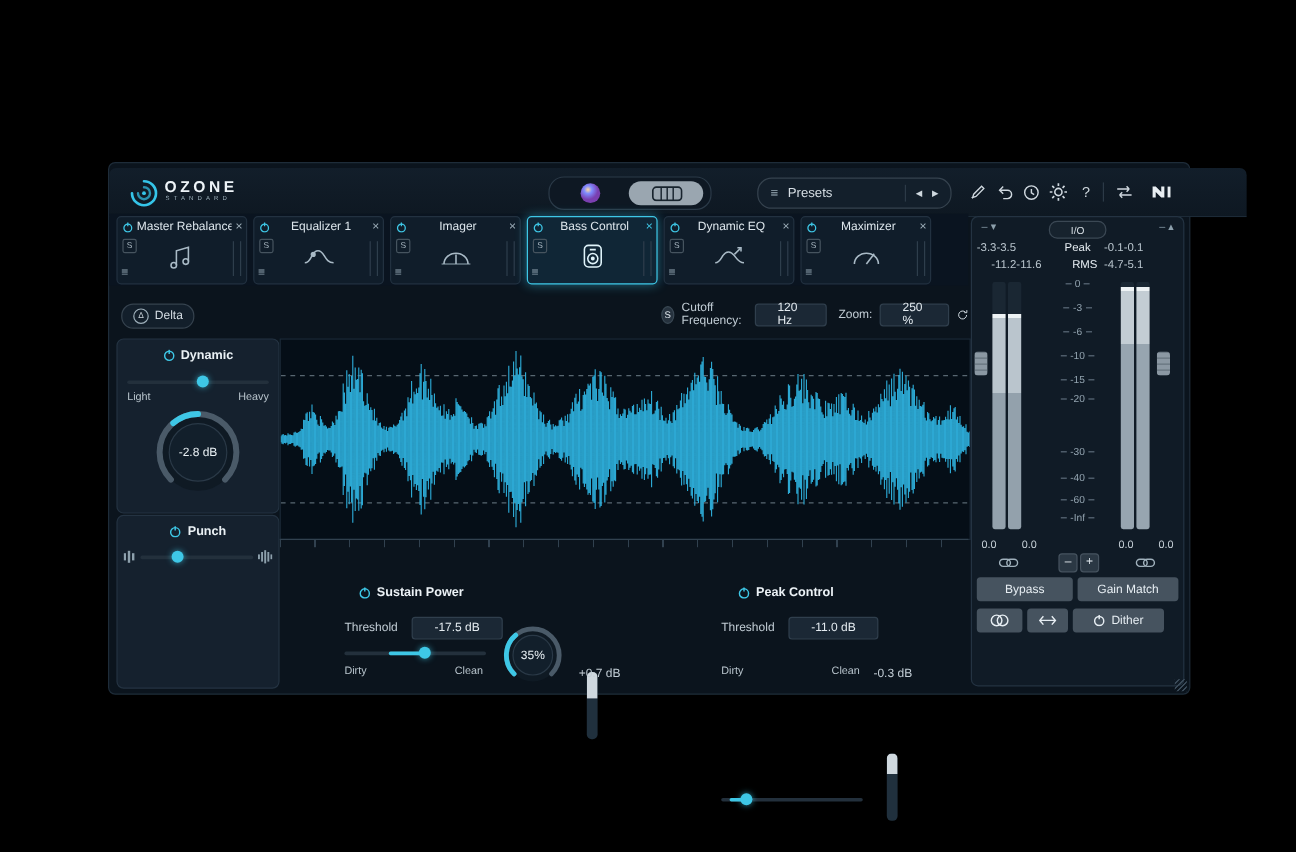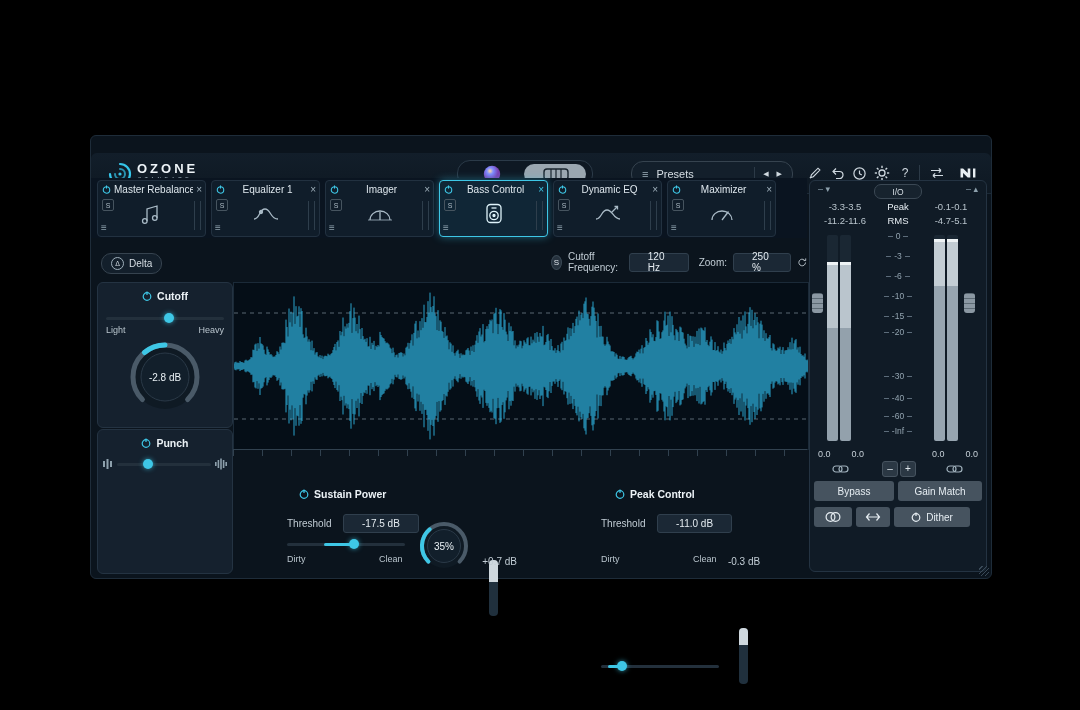--- a/index.html
+++ b/index.html
@@ -1,22 +1,22 @@
 <!DOCTYPE html>
 <html><head>
 <meta charset="utf-8">
 <style>
   html,body{margin:0;padding:0;background:#000;width:1080px;height:710px;overflow:hidden;
     font-family:"Liberation Sans",sans-serif;-webkit-font-smoothing:antialiased;}
   .abs{position:absolute;}
   #win{position:absolute;left:90px;top:135px;width:900px;height:442px;background:#0b141d;
     border:1px solid #1e2c39;border-radius:6px;box-shadow:0 8px 30px rgba(0,0,0,.8);}
   
-  #hdr{position:absolute;left:0;top:17px;width:100%;height:40px;background:linear-gradient(#121e2a,#0e1822);
-    border-bottom:1px solid #1c2a37;border-radius:6px 6px 0 0;}
+  #hdr{position:absolute;left:0;top:4px;width:100%;height:40px;background:linear-gradient(#121e2a,#0e1822);
+    border-bottom:1px solid #1c2a37;border-radius:6px 6px 0 0;padding-left:48px;}
   .brandtxt{position:absolute;left:46px;top:8px;color:#eef4f8;font-size:13px;font-weight:bold;letter-spacing:3px;}
   .brandsub{position:absolute;left:47px;top:23px;color:#9fb2bd;font-size:5px;letter-spacing:3.4px;}
   #view-toggle{position:absolute;left:366px;top:7px;width:134px;height:26px;background:#0e1823;
     border:1px solid #2b3a48;border-radius:13px;}
   .seg-sel{position:absolute;left:66px;top:3px;width:62px;height:20px;background:#9aa6b0;border-radius:10px;}
   #presets{position:absolute;left:540px;top:8px;width:160px;height:24px;background:#131f2b;
     border:1px solid #36434f;border-radius:12px;display:flex;align-items:center;color:#d6dee4;font-size:11px;}
   .hico{position:absolute;top:10px;width:20px;height:20px;display:flex;align-items:center;justify-content:center;
     color:#cfd8df;font-size:13px;cursor:default;}
   .hdiv{position:absolute;top:12px;width:1px;height:16px;background:#2c3a47;}
@@ -60,21 +60,21 @@
     background:repeating-linear-gradient(to right,#31414f 0 1px,transparent 1px 29px);}
   .vmeter{position:relative;width:9px;height:56px;background:#20303d;border-radius:4px;overflow:hidden;}
   .vm-fill{position:absolute;left:0;right:0;top:0;background:#cfd8de;}
   .sechdr{display:flex;align-items:center;gap:5px;color:#ecf2f6;font-size:10.5px;font-weight:bold;}
   
   #iopanel{position:absolute;left:718px;top:44px;width:176px;height:390px;background:#101b26;
     border:1px solid #243342;border-radius:6px;}
   .io-pill{position:absolute;left:64px;top:3px;width:46px;height:13px;border:1px solid #3b4854;border-radius:7px;
     background:#17232e;color:#d5dde3;font-size:8.5px;display:flex;align-items:center;justify-content:center;}
   .numrow{position:absolute;left:0;width:100%;display:flex;color:#b9c5cd;font-size:9.5px;}
-  .numrow .grp{width:62px;display:flex;justify-content:center;}
+  .numrow .grp{width:62px;display:flex;justify-content:flex-start;}
   .numrow .mid{flex:1;text-align:center;color:#e6edf2;}
   .mzone{position:absolute;left:0;top:52px;width:176px;height:212px;}
   .mbar{position:absolute;top:2px;width:11px;height:206px;border-radius:2px;background:#1a2733;}
   .mbar.inb{background:linear-gradient(to bottom,#1a2733 0 13%,#eef3f5 13% 14.5%,#bac5cd 14.5% 45%,#93a1ac 45% 100%);}
   .mbar.outb{background:linear-gradient(to bottom,#1a2733 0 2%,#eef3f5 2% 3.5%,#c3cdd4 3.5% 25%,#97a5b0 25% 100%);}
   .mhandle{position:absolute;width:11px;height:20px;background:#8b98a3;border-radius:3px;
     background-image:linear-gradient(#5c6a74 1px,transparent 1px);background-size:100% 5px;background-position:0 5px;}
   .scalerow{position:absolute;left:60px;width:56px;display:flex;align-items:center;justify-content:center;gap:3px;
     color:#93a4b0;font-size:8.5px;}
   .tickline{width:5px;height:1px;background:#5c6c7a;}
@@ -336,21 +336,21 @@
       <path d="M12.6 1.6v3.1h-3.1" fill="none" stroke="#cfd8df" stroke-width="1.2"></path>
       </svg>
   </div>
 
   <div class="card" style="top:146px;height:144px">
     <div class="card-title">
       <svg width="10" height="10" viewBox="0 0 10 10">
         <circle cx="5" cy="5.5" r="3.8" fill="none" stroke="#3ec7e6" stroke-width="1.2"></circle>
         <line x1="5" y1="0.5" x2="5" y2="4" stroke="#3ec7e6" stroke-width="1.2"></line>
         </svg>
-      <span>Cutoff</span>
+      <span>Dynamic</span>
     </div>
     <div class="hslider" style="margin:10px 8px 0">
       <div class="hs-track"></div>
       <div class="hs-thumb" style="left:53%"></div>
     </div>
     <div style="display:flex;justify-content:space-between;margin:1px 8px 0">
       <span class="endlbl">Light</span>
       <span class="endlbl">Heavy</span>
     </div>
     <div class="knob" style="width:76px;height:76px;margin:4px auto 0">
@@ -466,21 +466,21 @@
         <span>-3.3</span>
         <span>-3.5</span>
         </span>
       <span class="mid">Peak</span>
       <span class="grp" style="margin-right:4px">
         <span>-0.1</span>
         <span>-0.1</span>
         </span>
     </div>
     <div class="numrow" style="top:34px">
-      <span class="grp" style="margin-left:4px">
+      <span class="grp" style="margin-left:16px">
         <span>-11.2</span>
         <span>-11.6</span>
         </span>
       <span class="mid">RMS</span>
       <span class="grp" style="margin-right:4px">
         <span>-4.7</span>
         <span>-5.1</span>
         </span>
     </div>
 

